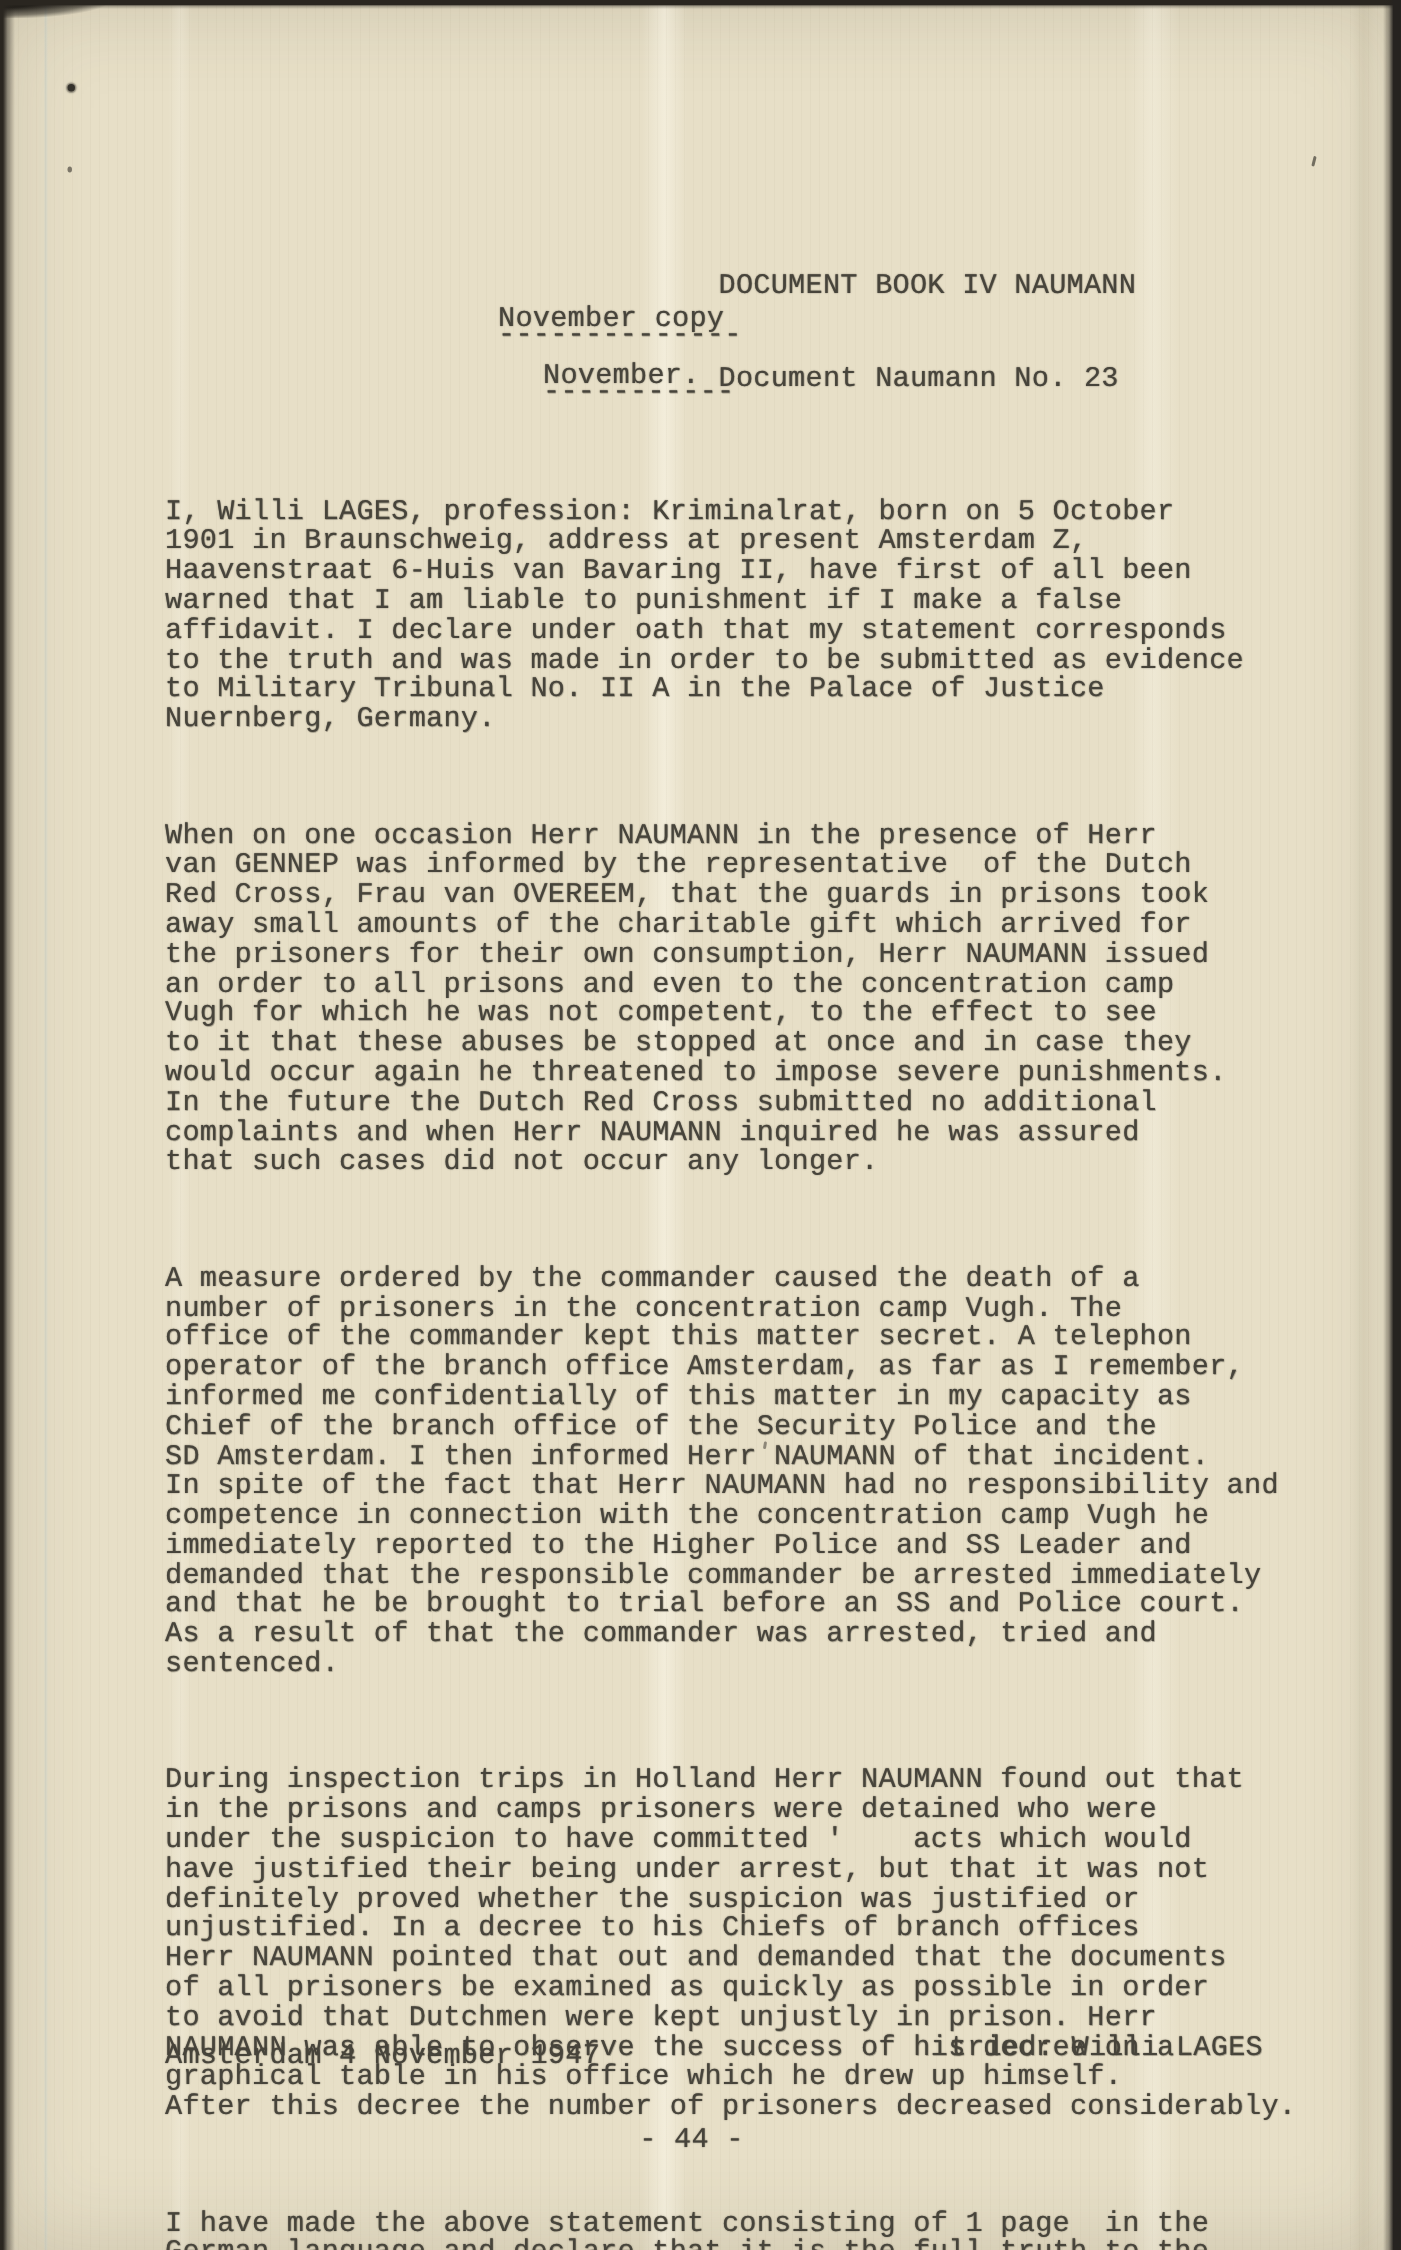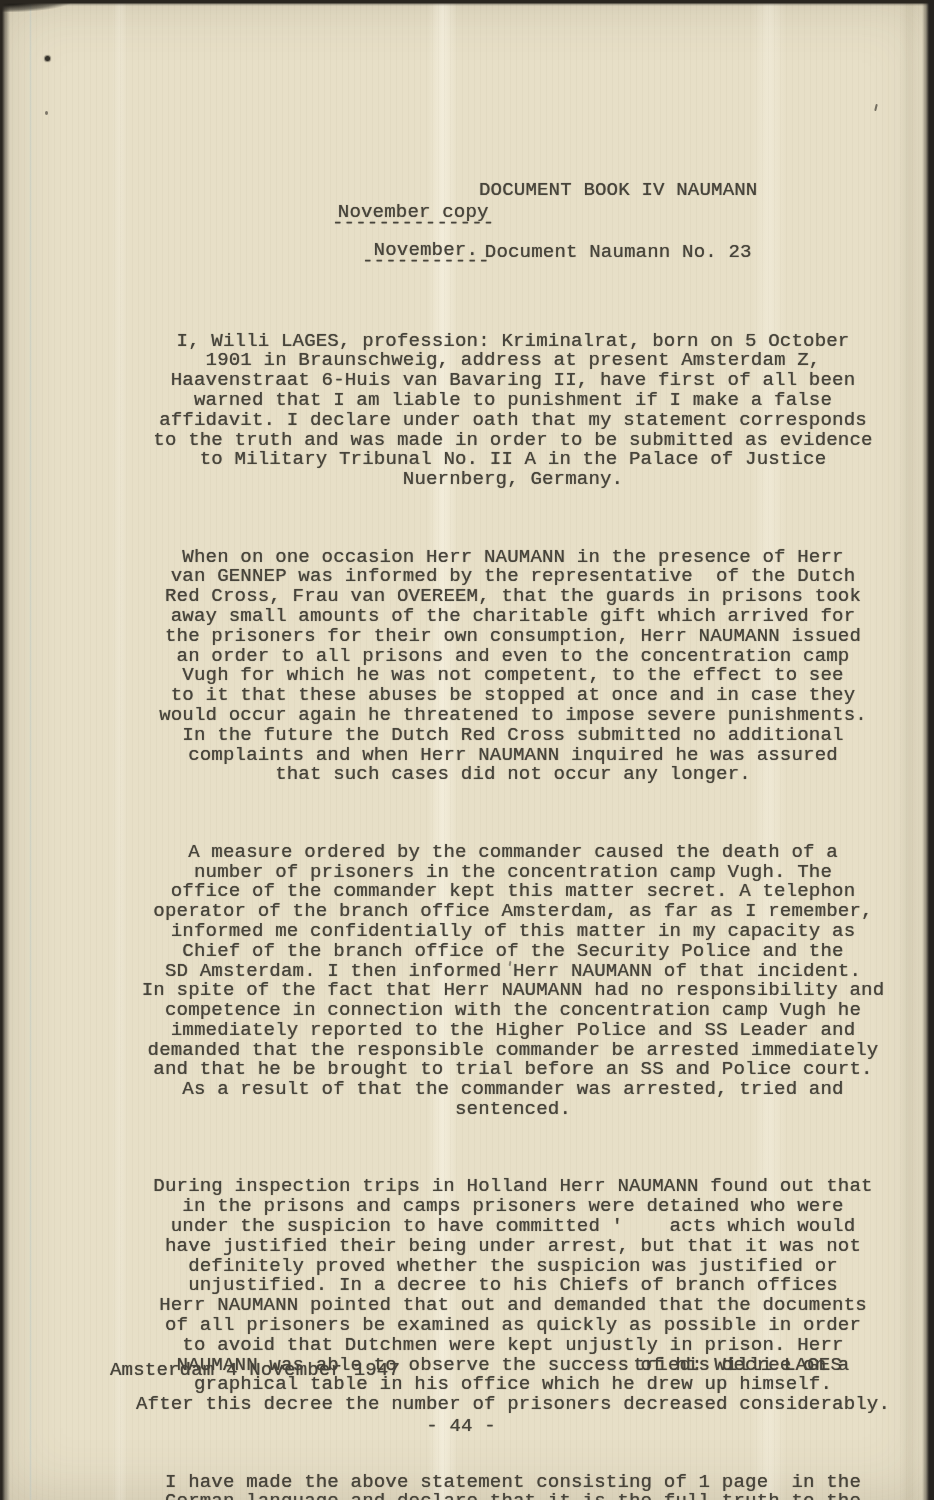--- a/index.html
+++ b/index.html
@@ -13,21 +13,20 @@
     font-family:"Liberation Mono","DejaVu Sans Mono",monospace;
   }
   .typewriter{
     position:absolute;
     font-size:19px;
     line-height:19.8px;
     letter-spacing:.2px;
     color:#47443b;
     text-shadow:0 0 1px rgba(72,68,58,.75), .4px .4px 0 rgba(72,68,58,.28);
     white-space:pre-wrap;
-    text-align:center;
   }
   .header-ref{left:479px;top:139px;line-height:20.5px;}
   .heading{white-space:normal;}
   .heading .underline{display:block;margin-top:-9px;}
   .certified{left:332px;top:203px;}
   .affidavit{left:362px;top:241px;}
   .body-text{left:110px;top:292px;width:806px;}
   .body-text p{margin:0 0 18px 0;}
   .body-text p:last-child{margin-bottom:0;}
   .footer-row{left:110px;top:1361px;width:732px;display:flex;justify-content:space-between;white-space:normal;}

